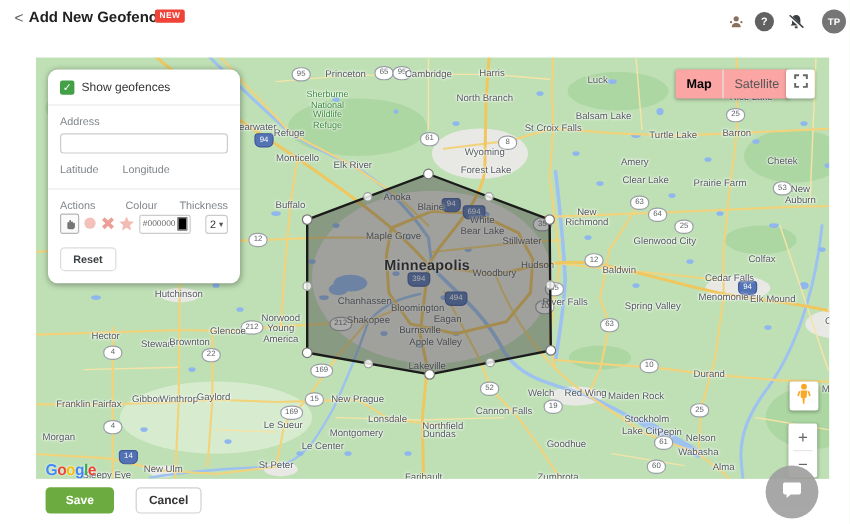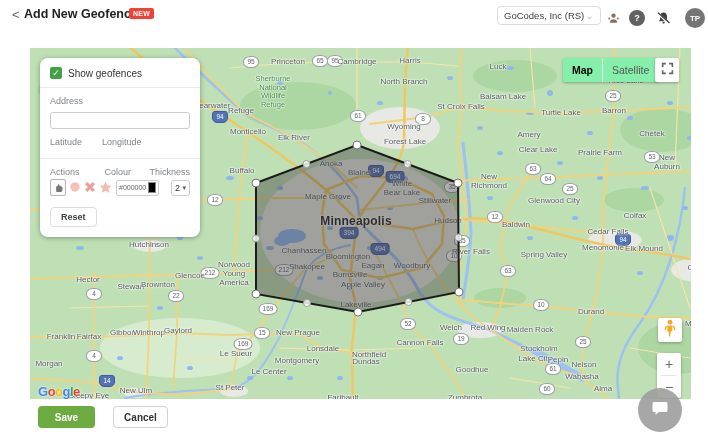--- a/index.html
+++ b/index.html
@@ -37,21 +37,21 @@
   .mlabel.area{color:#3d8b40;font-size:7.5px;}
   .shield{position:absolute;transform:translate(-50%,-50%);background:#fff;border:1px solid #9aa0a6;
           border-radius:45%;font-size:6.5px;line-height:1.55;color:#5f6368;padding:0 3px;
           min-width:8px;text-align:center;}
   .shield.int{background:#5373b4;border-color:#41589c;color:#fff;border-radius:3px 3px 5px 5px;}
   .hex{fill:rgba(60,60,60,.42);stroke:#1b1b1b;stroke-width:2;}
   .vtx{fill:#fff;stroke:#757575;stroke-width:1;}
   .mid{fill:rgba(255,255,255,.82);stroke:#9e9e9e;stroke-width:1;}
 
   
-  .maptype{position:absolute;left:533px;top:10px;height:24px;background:#86efac;display:flex;
+  .maptype{position:absolute;left:533px;top:10px;height:24px;background:#fca5a5;display:flex;
            box-shadow:0 1px 3px rgba(0,0,0,.3);border-radius:2px;z-index:6;}
   .maptype div{padding:0 9px;font-size:10.5px;line-height:24px;cursor:pointer;color:#565656;}
   .maptype .sel{font-weight:bold;color:#000;}
   .maptype .sep{width:1px;background:#e6e6e6;padding:0;}
   .fsbtn{position:absolute;left:625px;top:10px;width:24px;height:24px;background:#fff;
          box-shadow:0 1px 3px rgba(0,0,0,.3);border-radius:2px;display:flex;align-items:center;
          justify-content:center;cursor:pointer;z-index:6;}
   .pegman{position:absolute;left:628px;top:270px;width:24px;height:24px;background:#fff;
           box-shadow:0 1px 3px rgba(0,0,0,.3);border-radius:2px;display:flex;align-items:center;
           justify-content:center;cursor:grab;z-index:6;}
@@ -108,24 +108,20 @@
 </head>
 <body>
 
 <div class="app">
 
 
   <div class="header">
     <span class="back">&lt;</span>
     <span class="title">Add New Geofence</span>
     <span class="badge">NEW</span>
-    <div class="org">
-      <span>GoCodes, Inc (RS)</span>
-      <span class="chev">⌄</span>
-    </div>
     <span class="hicon" style="left:605px">
       <svg width="15" height="15" viewBox="0 0 16 16">
           <g fill="#8a6f5c">
         <circle cx="8" cy="5" r="2.3"></circle>
             <path d="M4,12.5 C4,9.8 6,8.7 8,8.7 C10,8.7 12,9.8 12,12.5 Z"></path>
         <circle cx="3.4" cy="8" r="1"></circle>
             <circle cx="12.6" cy="8" r="1"></circle>
           </g>
         </svg>
     </span>
@@ -358,21 +354,21 @@
         <div class="mlabel" style="left: 514px; top: 207px;">Spring Valley</div>
         <div class="mlabel" style="left: 668px; top: 215px;">Eau Claire</div>
         <div class="mlabel" style="left: 418px; top: 173px;">Hudson</div>
         <div class="mlabel" style="left: 405px; top: 153px;">Stillwater</div>
         <div class="mlabel" style="left: 372px; top: 140px;">White
 Bear Lake</div>
         <div class="mlabel" style="left: 329px; top: 125px;">Blaine</div>
         <div class="mlabel" style="left: 301px; top: 116px;">Anoka</div>
         <div class="mlabel" style="left: 288px; top: 149px; padding-left: 20px;">Maple Grove</div>
         <div class="mlabel big" style="left: 326px; top: 174px;">Minneapolis</div>
-        <div class="mlabel" style="left: 382px; top: 180px; margin-top: 38px;">Woodbury</div>
+        <div class="mlabel" style="left: 382px; top: 180px;">Woodbury</div>
         <div class="mlabel" style="left: 274px; top: 203px;">Chanhassen</div>
         <div class="mlabel" style="left: 318px; top: 209px;">Bloomington</div>
         <div class="mlabel" style="left: 343px; top: 218px;">Eagan</div>
         <div class="mlabel" style="left: 277px; top: 219px;">Shakopee</div>
         <div class="mlabel" style="left: 320px; top: 227px;">Burnsville</div>
         <div class="mlabel" style="left: 333px; top: 237px;">Apple Valley</div>
         <div class="mlabel" style="left: 326px; top: 257px;">Lakeville</div>
         <div class="mlabel" style="left: 119px; top: 197px;">Hutchinson</div>
         <div class="mlabel" style="left: 160px; top: 228px;">Glencoe</div>
         <div class="mlabel" style="left: 204px; top: 226px;">Norwood
@@ -401,21 +397,21 @@
         <div class="mlabel" style="left: 390px; top: 295px;">Cannon Falls</div>
         <div class="mlabel" style="left: 509px; top: 301px;">Stockholm</div>
         <div class="mlabel" style="left: 505px; top: 311px;">Lake City</div>
         <div class="mlabel" style="left: 528px; top: 312px;">Pepin</div>
         <div class="mlabel" style="left: 554px; top: 317px;">Nelson</div>
         <div class="mlabel" style="left: 552px; top: 329px;">Wabasha</div>
         <div class="mlabel" style="left: 339px; top: 307px;">Northfield</div>
         <div class="mlabel" style="left: 336px; top: 314px;">Dundas</div>
         <div class="mlabel" style="left: 442px; top: 322px;">Goodhue</div>
         <div class="mlabel" style="left: 573px; top: 341px;">Alma</div>
-        <div class="mlabel" style="left: 313px; top: 350px; text-decoration: underline;">Faribault</div>
+        <div class="mlabel" style="left: 323px; top: 350px; text-decoration: underline;">Faribault</div>
         <div class="mlabel" style="left: 435px; top: 350px;">Zumbrota</div>
         <div class="mlabel" style="left: 561px; top: 264px;">Durand</div>
         <div class="mlabel" style="left: 670px; top: 276px;">Mondovi</div>
       </div>
 
     <svg class="base" width="661" height="351" style="z-index:5;position:absolute">
         <polygon points="327,97 428,135 429,244 328,264 226,246 226,135" class="hex"></polygon>
         <circle cx="377.5" cy="116" r="3.5" class="mid"></circle>
         <circle cx="428.5" cy="189.5" r="3.5" class="mid"></circle>
         <circle cx="378.5" cy="254" r="3.5" class="mid"></circle>

